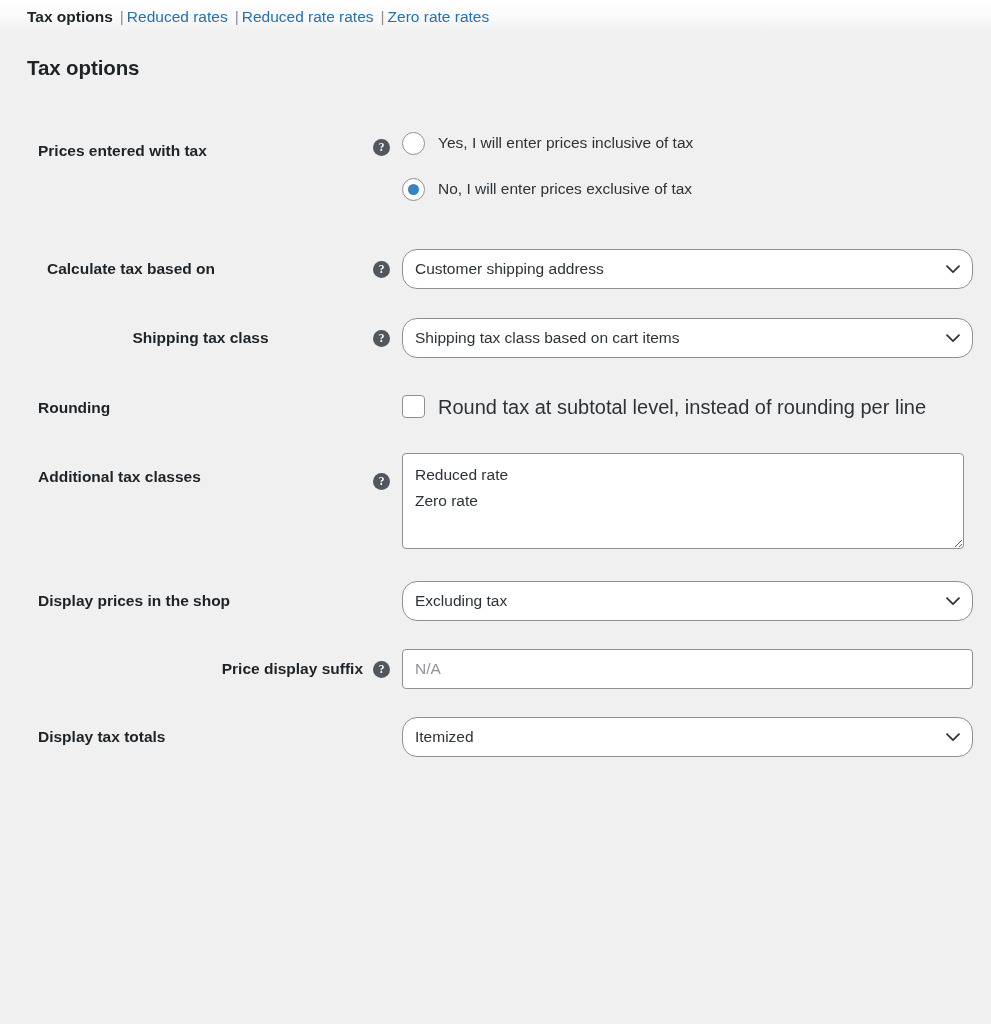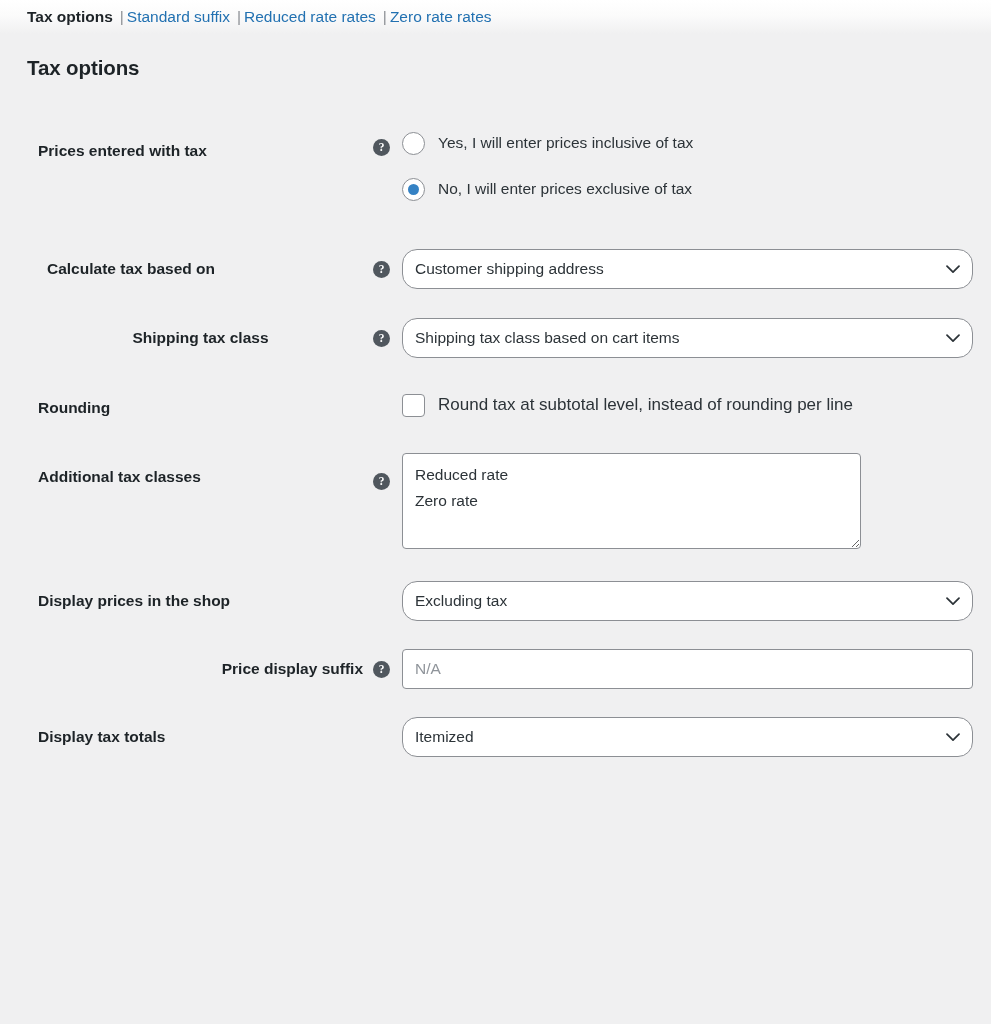--- a/index.html
+++ b/index.html
@@ -157,21 +157,21 @@
     color: #8b5cf6;
     background: #ffffff;
     border: 1px solid #8c8f94;
     border-radius: 4px;
     outline: none;
   }
   input.wc-input::placeholder { color: #8f949a; opacity: 1; }
 
   
   textarea.wc-textarea {
-    width: 459px;
+    width: 562px;
     height: 96px;
     padding: 8px 12px 8px 12px;
     font-family: "Liberation Sans", sans-serif;
     font-size: 15.5px;
     line-height: 1.65;
     color: #2c3338;
     background: #ffffff;
     border: 1px solid #8c8f94;
     border-radius: 4px;
     outline: none;
@@ -219,35 +219,35 @@
   .check-line { display: flex; align-items: center; }
   .check-box {
     width: 23px; height: 23px;
     flex: 0 0 23px;
     border-radius: 4px;
     background: #ffffff;
     border: 1px solid #8c8f94;
     cursor: pointer;
   }
   .check-label {
-    font-size: 17px;
+    font-size: 20px;
     color: #2c3338;
     margin-left: 13px;
     cursor: pointer;
     line-height: 1.3;
   }
 </style>
 </head>
 <body>
 
 <div class="topbar">
   <div class="navlist">
     <a href="#" class="nav-item current">Tax options</a>
     <span class="sep">|</span>
-    <a href="#" class="nav-item">Standard suffix</a>
+    <a href="#" class="nav-item">Reduced rates</a>
     <span class="sep">|</span>
     <a href="#" class="nav-item">Reduced rate rates</a>
     <span class="sep">|</span>
     <a href="#" class="nav-item">Zero rate rates</a>
   </div>
 </div>
 
 <h2 class="page-title">Tax options</h2>
 
 <table class="form-table">

